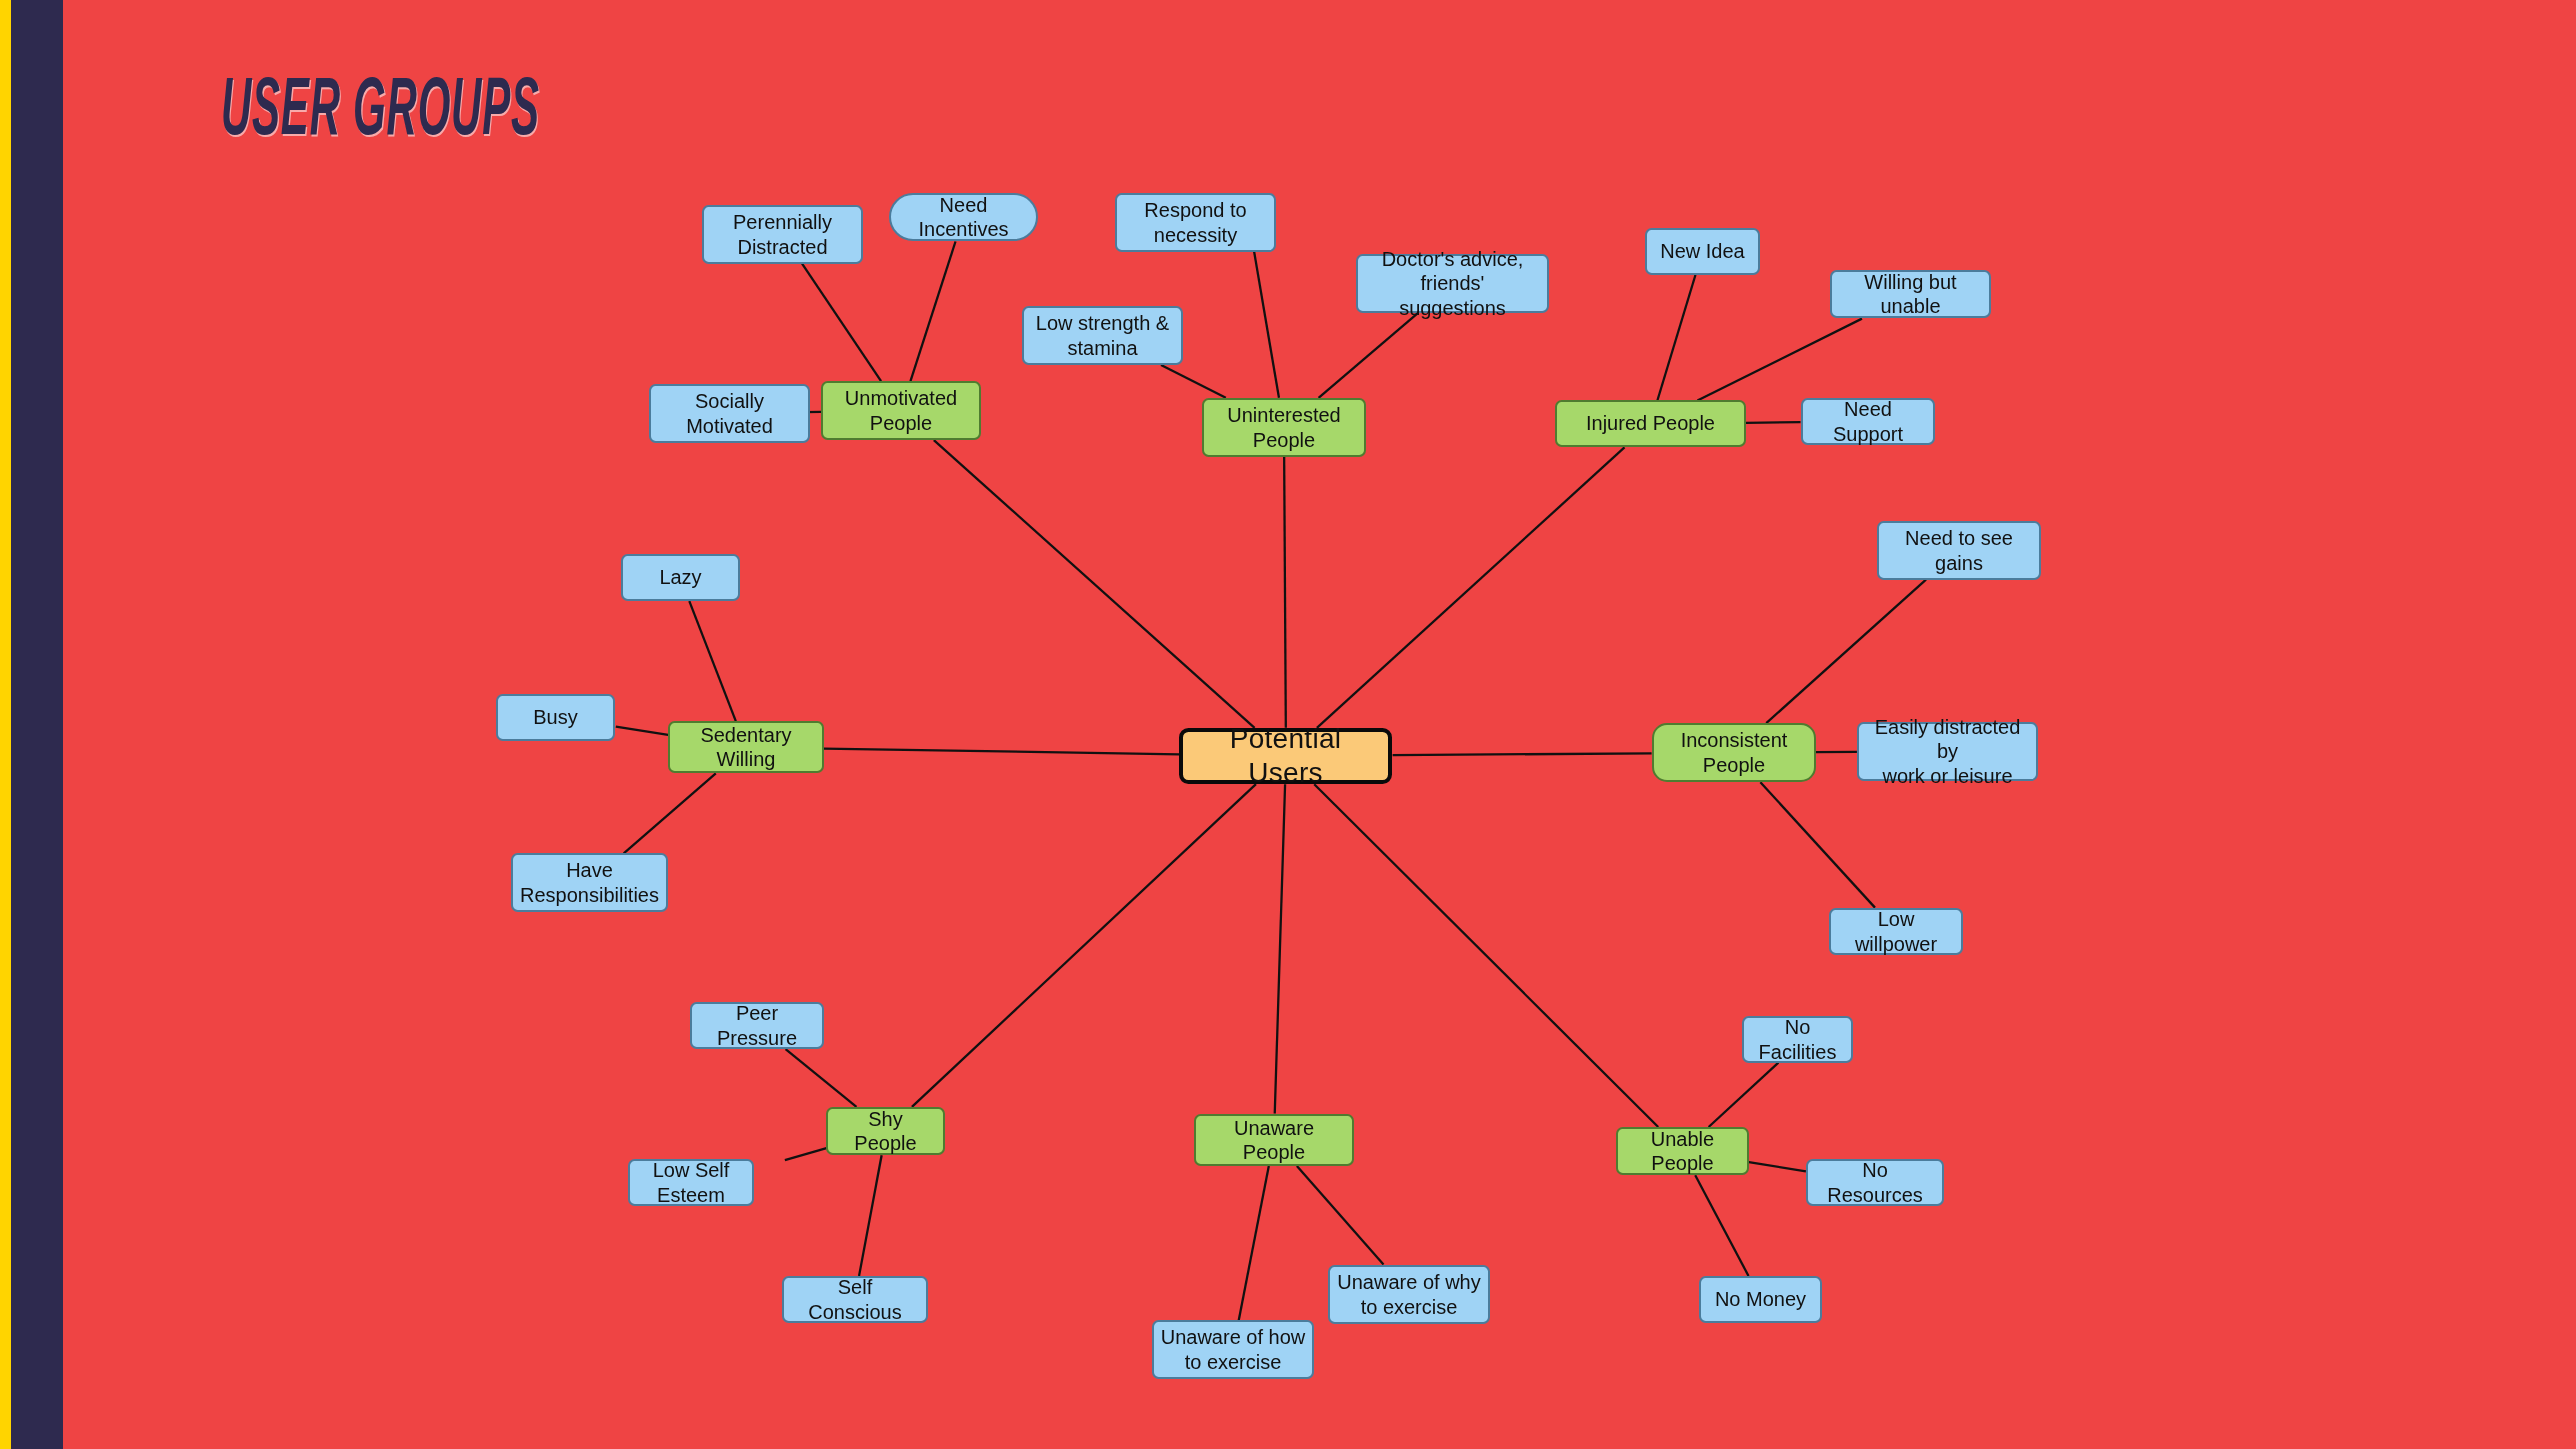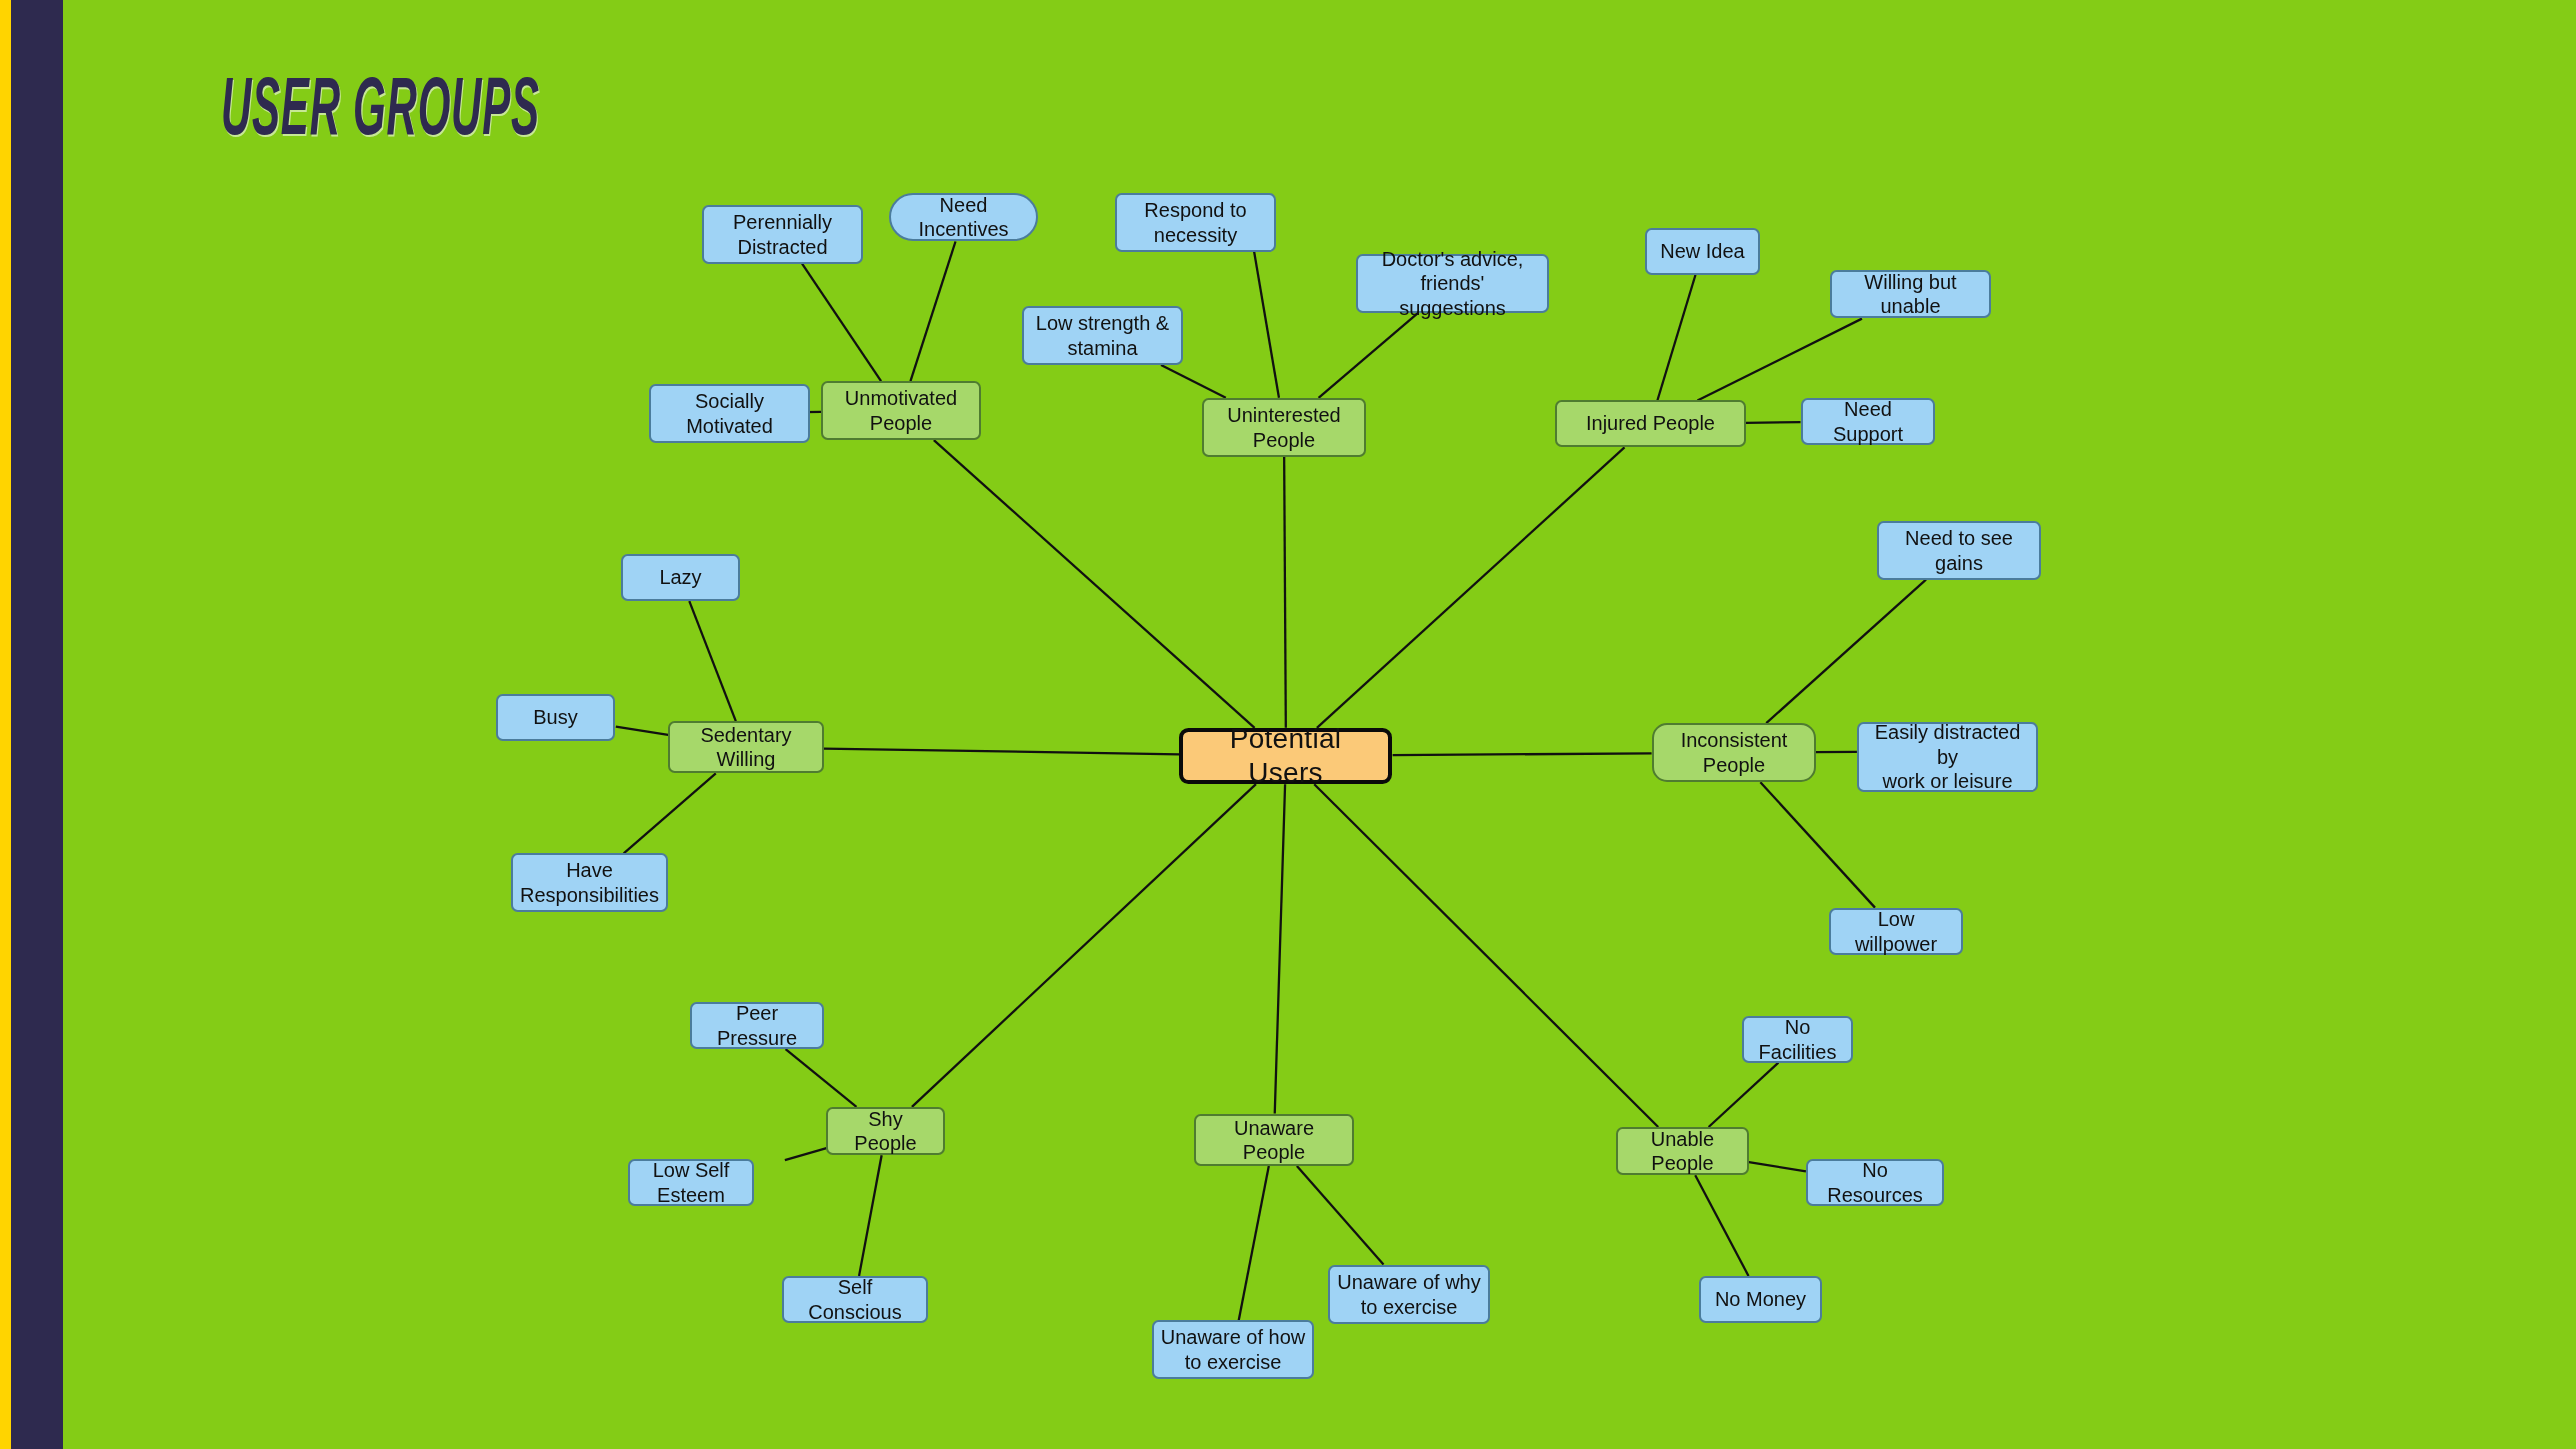--- a/index.html
+++ b/index.html
@@ -4,21 +4,21 @@
 <style>
   html, body {
     margin: 0;
     padding: 0;
     background: #e8ded9;
   }
   #canvas {
     position: relative;
     width: 2576px;
     height: 1449px;
-    background: #84cc16;
+    background: #ef4444;
     overflow: hidden;
     font-family: "Liberation Sans", sans-serif;
   }
   .edge-strip-yellow {
     position: absolute;
     left: 0; top: 0;
     width: 11.4px; height: 1449px;
     background: #ffd400;
   }
   .edge-strip-navy {
@@ -143,21 +143,21 @@
 necessity</div>
       <div class="node leaf" style="left: 1356px; top: 254px; width: 193px; height: 59px;">Doctor's advice,
 friends' suggestions</div>
       <div class="node leaf" style="left: 1022px; top: 306px; width: 161px; height: 59px;">Low strength &amp;
 stamina</div>
       <div class="node leaf" style="left: 1645px; top: 228px; width: 115px; height: 47px;">New Idea</div>
       <div class="node leaf" style="left: 1830px; top: 270px; width: 161px; height: 48px;">Willing but unable</div>
       <div class="node leaf" style="left: 1801px; top: 398px; width: 134px; height: 47px;">Need Support</div>
       <div class="node leaf" style="left: 1877px; top: 521px; width: 164px; height: 59px;">Need to see
 gains</div>
-      <div class="node leaf" style="left: 1857px; top: 722px; width: 181px; height: 70px;">Easily distracted by
+      <div class="node leaf" style="left: 1857px; top: 722px; width: 181px; height: 59px;">Easily distracted by
 work or leisure</div>
       <div class="node leaf" style="left: 1829px; top: 908px; width: 134px; height: 47px;">Low willpower</div>
       <div class="node leaf" style="left: 1742px; top: 1016px; width: 111px; height: 47px;">No Facilities</div>
       <div class="node leaf" style="left: 1806px; top: 1159px; width: 138px; height: 47px;">No Resources</div>
       <div class="node leaf" style="left: 1699px; top: 1276px; width: 123px; height: 47px;">No Money</div>
       <div class="node leaf" style="left: 1152px; top: 1320px; width: 162px; height: 59px;">Unaware of how
 to exercise</div>
       <div class="node leaf" style="left: 1328px; top: 1265px; width: 162px; height: 59px;">Unaware of why
 to exercise</div>
       <div class="node leaf" style="left: 690px; top: 1002px; width: 134px; height: 47px;">Peer Pressure</div>

